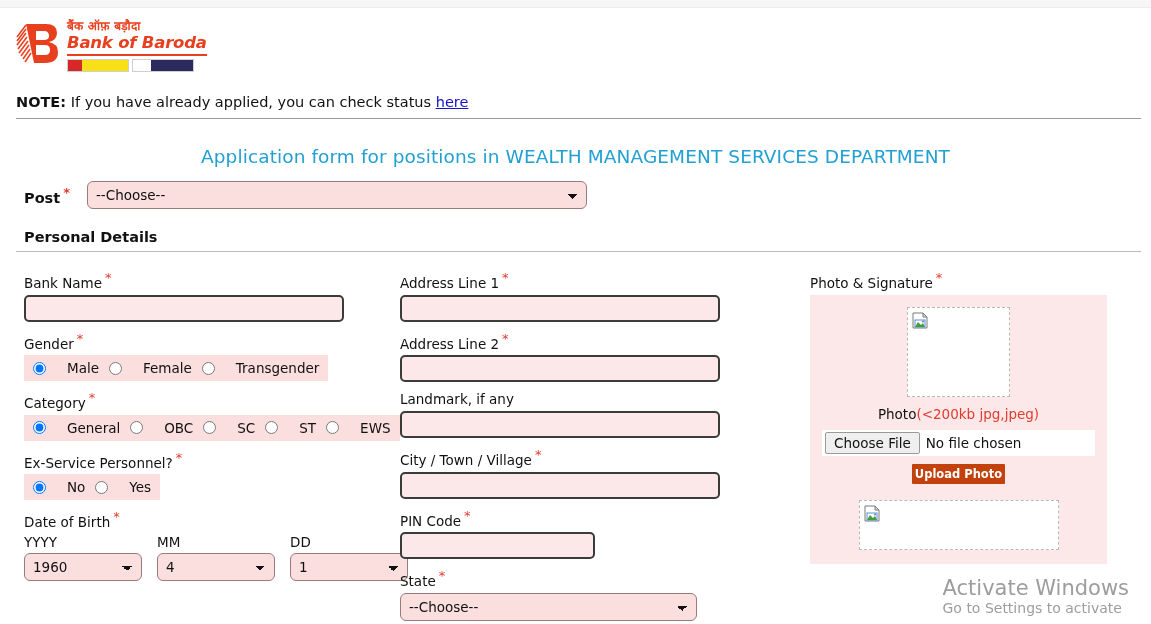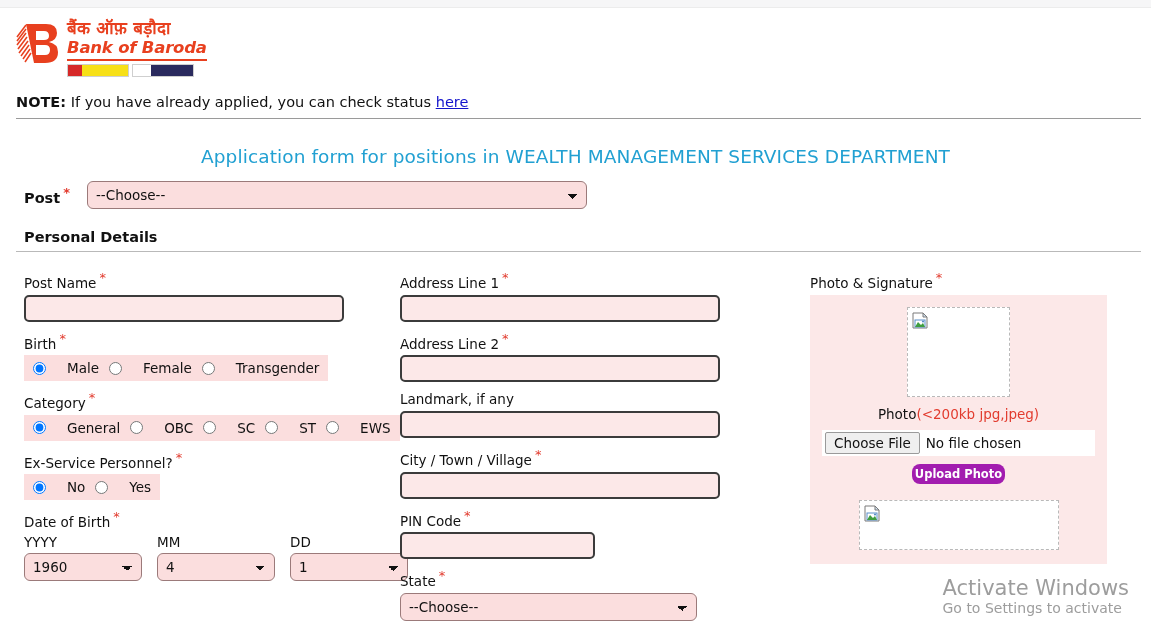--- a/index.html
+++ b/index.html
@@ -17,21 +17,21 @@
     border-bottom: 1px solid #ececec;
   }
   .page { position: relative; width: 1151px; }
 
   
   .header { padding: 10px 0 0 16px; height: 86px; }
   .logo { display: flex; align-items: flex-start; gap: 7px; }
   .logo-mark { width: 44px; height: 48px; flex: none; margin-top: 2px; }
   .logo-text { padding-top: 2px; }
   .logo-hindi {
-    color: #e8401f; font-weight: bold; font-size: 17px;
+    color: #e8401f; font-weight: bold; font-size: 12px;
     letter-spacing: .2px; line-height: 1.05;
     font-family: "DejaVu Sans", sans-serif;
   }
   .logo-en {
     color: #e8401f; font-weight: bold; font-size: 16.5px;
     font-style: italic; line-height: 1.15; margin-top: 1px;
     border-bottom: 2px solid #e8401f; padding-bottom: 1px;
     display: inline-block; letter-spacing: -.2px;
   }
   .logo-badges { display: flex; gap: 3px; margin-top: 3px; }
@@ -130,21 +130,21 @@
     width: 273px; height: 26px; margin: 8px auto 0 auto;
     border: 1px solid #fff;
   }
   .choose-btn {
     border: 1px solid #9a9a9a; background: #efefef; border-radius: 2px;
     font-family: inherit; font-size: 13.5px; color: #111;
     padding: 2px 8px; margin: 0 6px 0 2px; cursor: pointer;
   }
   .file-name { font-size: 13.5px; color: #111; }
   .upload-btn {
-    background: #a21caf; color: #fff; border: none; border-radius: 8px;
+    background: #c2410c; color: #fff; border: none; border-radius: 1px;
     font-family: inherit; font-size: 11.5px; font-weight: bold;
     padding: 3px 3px; margin-top: 8px; cursor: pointer;
   }
   .sign-box {
     width: 200px; height: 50px; background: #fff;
     border: 1px dashed #b9b9b9; margin: 16px auto 0 auto;
     position: relative;
   }
 
   
@@ -223,28 +223,28 @@
 
   <div class="section-title">Personal Details</div>
   <hr class="hr2">
 
   <div class="cols">
 
     <div class="col-left">
 
       <div class="field">
         <div class="ctl-label">
-          <span>Post Name</span><span class="req">*</span>
+          <span>Bank Name</span><span class="req">*</span>
         </div>
         <input class="txt" type="text" value="" style="">
       </div>
 
       <div class="field">
         <div class="ctl-label">
-          <span>Birth</span><span class="req">*</span>
+          <span>Gender</span><span class="req">*</span>
         </div>
         <div class="radio-group">
           <label>
             <input type="radio" name="gender" checked="" style="">
             <span>Male</span>
           </label>
           <label>
             <input type="radio" name="gender" style="">
             <span>Female</span>
           </label>

